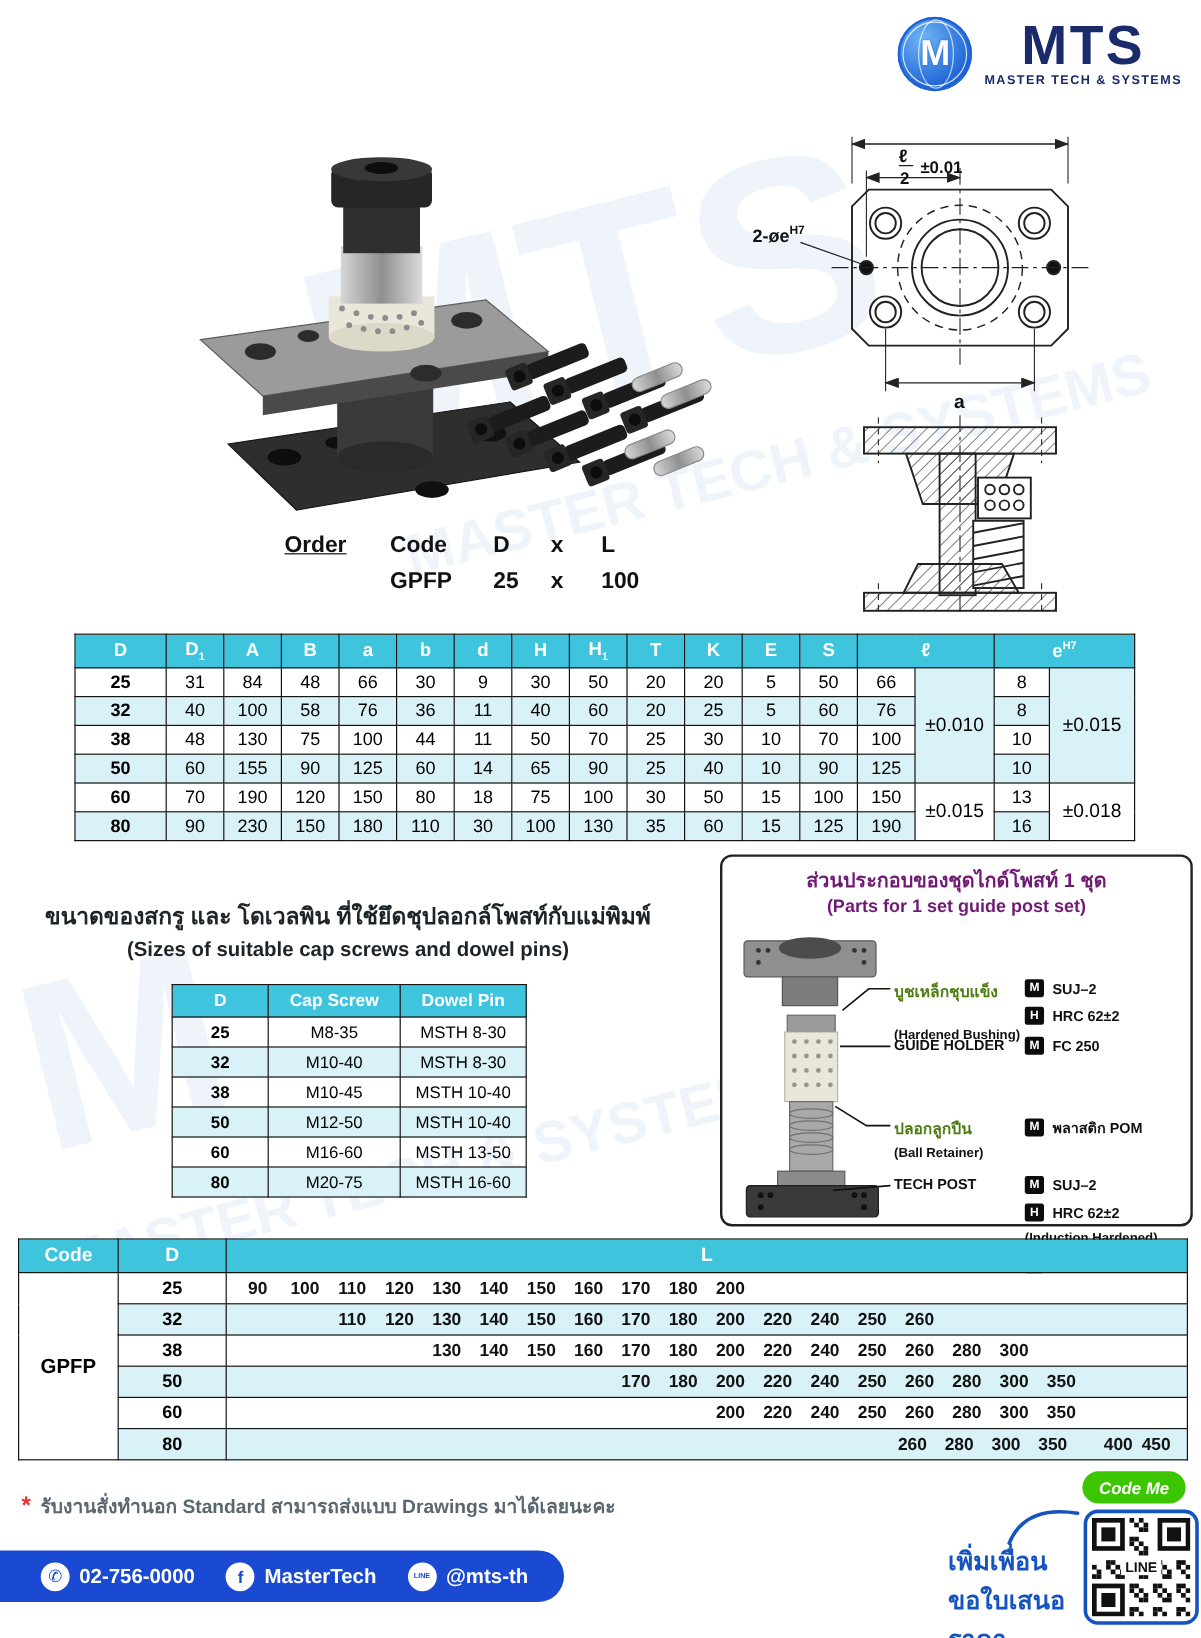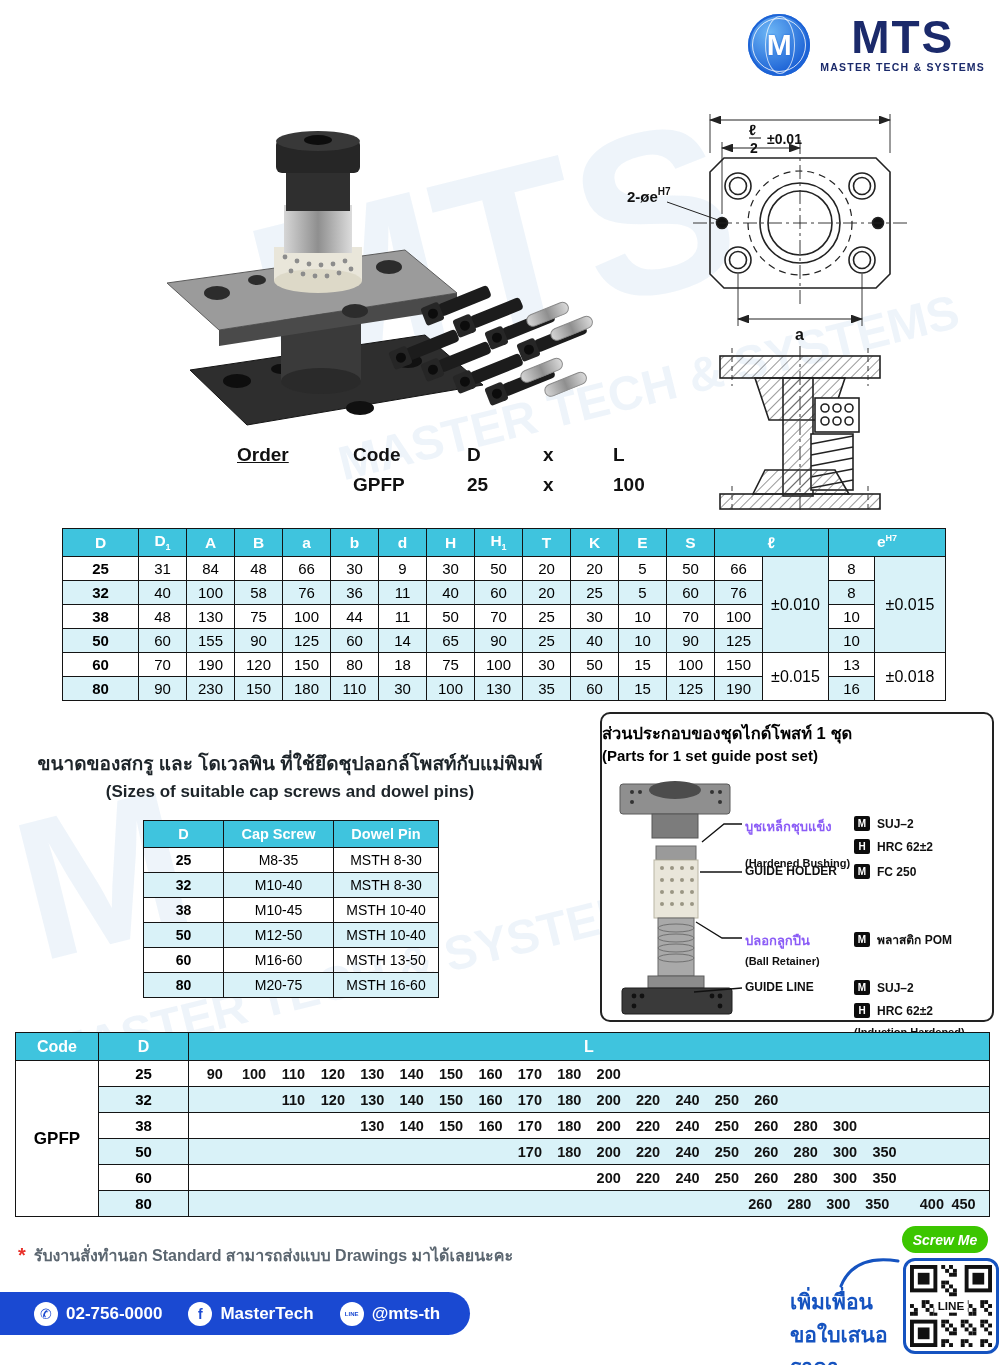--- a/index.html
+++ b/index.html
@@ -13,21 +13,21 @@
   .globe{width:62px;height:62px;border-radius:50%;background:radial-gradient(circle at 35% 30%,#6db6f5,#1d63d6 70%);position:relative;display:flex;align-items:center;justify-content:center;box-shadow:inset 0 0 0 2px #1d63d6;}
   .globe:before{content:"";position:absolute;inset:4px;border-radius:50%;border:1.5px solid rgba(255,255,255,.8);}
   .globe:after{content:"";position:absolute;left:50%;top:2px;bottom:2px;width:28px;margin-left:-14px;border-radius:50%;border:1.5px solid rgba(255,255,255,.7);}
   .globe .m{color:#fff;font-weight:800;font-size:30px;line-height:1;z-index:2;text-shadow:0 0 2px #1d63d6;}
   .logo-text{display:flex;flex-direction:column;align-items:center;}
   .logo-mts{font-size:46px;font-weight:800;color:#1b2a6b;line-height:.9;letter-spacing:2px;}
   .logo-tag{font-size:10.5px;font-weight:700;color:#1b2a6b;letter-spacing:1.2px;margin-top:2px;}
 
   
   .order{left:237px;top:444px;font-size:19px;font-weight:700;color:#111;}
-  .order-row{display:flex;gap:28px;}
+  .order-row{display:flex;}
   .order-row span{display:inline-block;text-align:left;}
   .o-lab{width:88px;text-decoration:underline;}
   .o-c1{width:86px;}.o-c2{width:48px;}.o-c3{width:42px;}.o-c4{width:48px;}
   .order-row + .order-row{margin-top:8px;}
 
   
   table{border-collapse:collapse;table-layout:fixed;}
   th,td{border:1.5px solid #141414;text-align:center;padding:0;}
   thead th{background:#3fc4de;color:#fff;font-weight:700;}
   sub{font-size:9px;} sup{font-size:9px;}
@@ -45,26 +45,26 @@
   .heading-th .l1{font-size:19px;font-weight:700;}
   .heading-th .l2{font-size:17px;font-weight:700;margin-top:4px;}
 
   .screwtab{left:143px;top:820px;width:295px;font-size:14px;}
   .screwtab thead th{height:26px;font-size:14.5px;}
   .screwtab td{height:24px;}
   .screwtab td.dcol{font-weight:700;}
 
   
   .partsbox{left:600px;top:712px;width:390px;height:306px;border:2px solid #222;border-radius:10px;background:#fff;}
-  .pb-title{text-align:left;margin-top:6px;color:#000000;}
+  .pb-title{text-align:center;margin-top:6px;color:#701a75;}
   .pb-title .t1{font-size:16.5px;font-weight:700;}
   .pb-title .t2{font-size:15px;font-weight:700;margin-top:1px;}
   .pb-inner{position:absolute;left:0;top:58px;right:0;bottom:0;}
   .pb-label{position:absolute;left:143px;white-space:nowrap;}
-  .pb-name-th{font-size:13px;font-weight:700;color:#8b5cf6;}
+  .pb-name-th{font-size:13px;font-weight:700;color:#4d7c0f;}
   .pb-name-en{font-size:11px;font-weight:700;color:#101010;}
   .pb-name-up{font-size:12px;font-weight:700;color:#101010;}
   .pb-spec{position:absolute;left:252px;display:flex;align-items:center;gap:7px;white-space:nowrap;}
   .pb-spec .tag{width:16px;height:15px;background:#0c0c0c;color:#fff;font-size:10px;font-weight:700;display:flex;align-items:center;justify-content:center;border-radius:2px;}
   .pb-spec .sv{font-size:12px;font-weight:700;color:#101010;}
   .pb-spec .note{font-size:11px;font-weight:700;color:#101010;}
   .pb-lines{position:absolute;left:0;top:0;}
 
   
   .ltab{left:15px;top:1032px;width:975px;}
@@ -551,21 +551,21 @@
         </div>
         <div class="pb-label" style="top: 158px;">
           <div class="pb-name-th">ปลอกลูกปืน</div>
           <div class="pb-name-en" style="margin-top: 4px;">(Ball Retainer)</div>
         </div>
         <div class="pb-spec" style="top: 158px;">
           <span class="tag">M</span>
           <span class="sv">พลาสติก POM</span>
         </div>
         <div class="pb-label" style="top: 208px;">
-          <div class="pb-name-up">GUIDE LINE</div>
+          <div class="pb-name-up">TECH POST</div>
         </div>
         <div class="pb-spec" style="top: 208px;">
           <span class="tag">M</span>
           <span class="sv">SUJ–2</span>
         </div>
         <div class="pb-spec" style="top: 231px;">
           <span class="tag">H</span>
           <span class="sv">HRC 62±2</span>
         </div>
         <div class="pb-spec" style="top: 254px;">
@@ -715,21 +715,21 @@
   <div class="bar-item">
     <span class="cicon">f</span>
     <span>MasterTech</span>
   </div>
   <div class="bar-item">
     <span class="cicon line-ic">LINE</span>
     <span>@mts-th</span>
   </div>
 </div>
 
-<div class="layer scanme">Screw Me</div>
+<div class="layer scanme">Code Me</div>
 <div class="layer qr">
   <svg id="qrsvg" width="82" height="82" viewBox="0 0 21 21">
         <rect x="8" y="0" width="1" height="1" fill="#111"></rect>
         <rect x="10" y="0" width="1" height="1" fill="#111"></rect>
         <rect x="9" y="1" width="1" height="1" fill="#111"></rect>
         <rect x="11" y="1" width="1" height="1" fill="#111"></rect>
         <rect x="10" y="2" width="1" height="1" fill="#111"></rect>
         <rect x="11" y="2" width="1" height="1" fill="#111"></rect>
         <rect x="8" y="4" width="1" height="1" fill="#111"></rect>
         <rect x="9" y="4" width="1" height="1" fill="#111"></rect>

